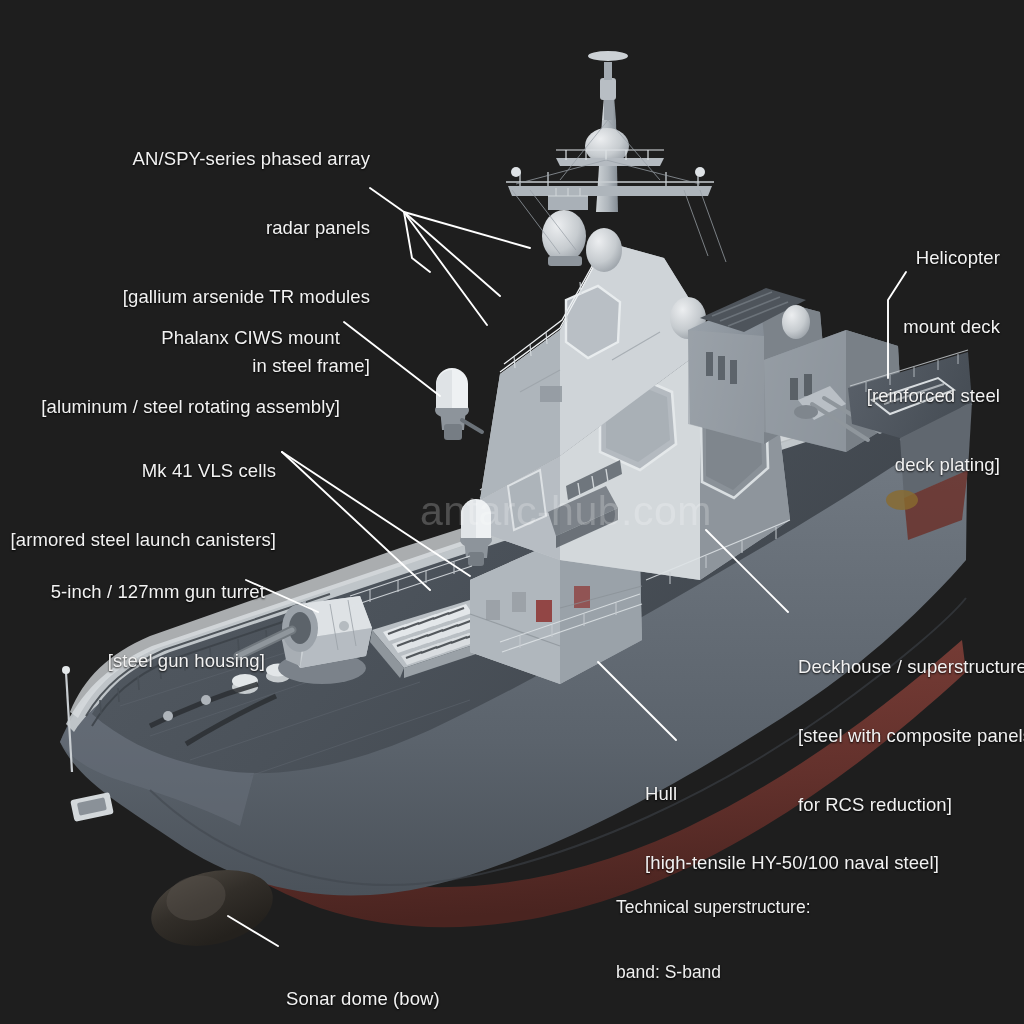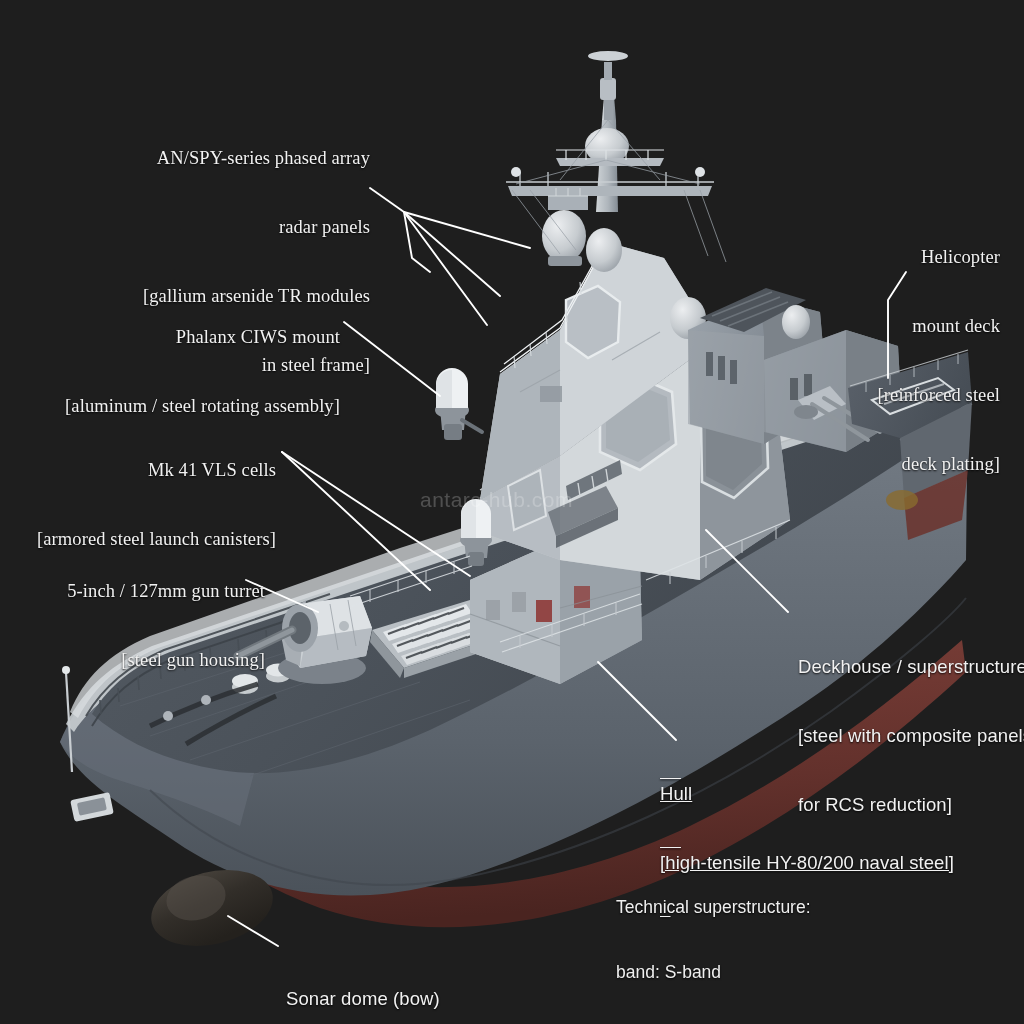--- a/index.html
+++ b/index.html
@@ -7,37 +7,37 @@
     position:relative;width:1024px;height:1024px;
     background:#1e1e1e;overflow:hidden;
     font-family:"Liberation Sans", sans-serif;
     -webkit-font-smoothing:antialiased;
   }
   
   .anno{
     position:absolute;color:#f2f2f2;font-size:18.5px;line-height:23px;
     letter-spacing:.1px;white-space:pre;text-shadow:0 1px 2px rgba(0,0,0,.9);
   }
-  .anno.r{text-align:right;font-family:Liberation Serif, serif;}
+  .anno.r{text-align:right;}
   .anno.l{text-align:left;}
   .spec{
     position:absolute;color:#efefef;font-size:17.5px;line-height:21.5px;
     white-space:pre;text-shadow:0 1px 2px rgba(0,0,0,.9);
   }
   .spec div{white-space:pre;}
   
   #leaders{position:absolute;left:0;top:0;width:1024px;height:1024px;}
   #leaders line,#leaders polyline,#leaders path{
     stroke:#ffffff;stroke-width:1.9;fill:none;stroke-linecap:round;stroke-linejoin:round;
   }
   
   #ship{position:absolute;left:0;top:0;width:1024px;height:1024px;}
   .wm{
     position:absolute;left:420px;top:488px;
-    font-size:21px;color:rgba(255,255,255,.22);
+    font-size:41px;color:rgba(255,255,255,.22);
     letter-spacing:.5px;font-family:"Liberation Sans",sans-serif;
     text-shadow:none;pointer-events:none;
   }
 </style>
 </head>
 <body>
 
 <div id="stage">
 
   <svg id="ship" viewBox="0 0 1024 1024">
@@ -536,23 +536,23 @@
     <div>[reinforced steel</div>
     <div>deck plating]</div>
   </div>
 
   <div class="anno l" style="left:798px;top:609px;">
     <div>Deckhouse / superstructure</div>
     <div>[steel with composite panels</div>
     <div>for RCS reduction]</div>
   </div>
 
-  <div class="anno l" style="left:660px;top:736px;text-decoration:underline;">
+  <div class="anno l" style="left:645px;top:736px;">
     <div>Hull</div>
-    <div>[high-tensile HY-80/200 naval steel]</div>
+    <div>[high-tensile HY-50/100 naval steel]</div>
   </div>
 
   <div class="anno l" style="left:286px;top:941px;">
     <div>Sonar dome (bow)</div>
     
   </div>
 
   <div class="spec" style="left:616px;top:854px;">
     <div>Technical superstructure:</div>
     <div>band: S-band</div>

